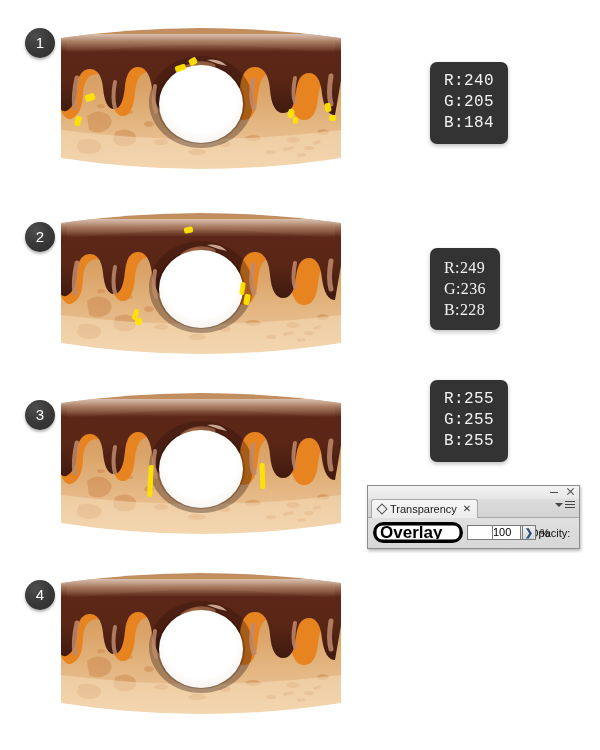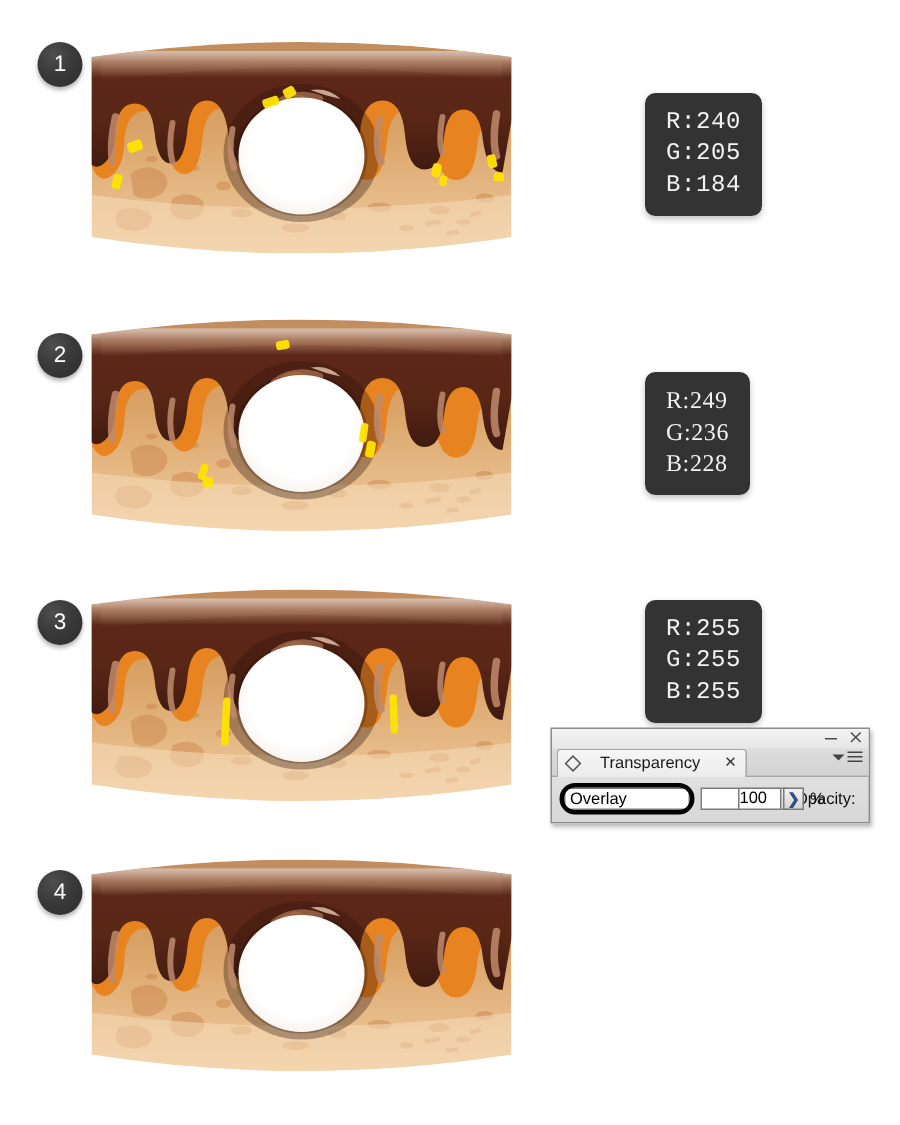--- a/index.html
+++ b/index.html
@@ -108,21 +108,21 @@
     left: 3px;
     top: 0px;
     height: 18px;
     padding: 0 6px 0 6px;
     background: linear-gradient(180deg, #f6f6f6 0%, #ececec 100%);
     border: 1px solid #a8a8a8;
     border-bottom: none;
     border-radius: 3px 3px 0 0;
     display: flex;
     align-items: center;
-    gap: 14px;
+    gap: 4px;
     font-size: 11px;
     line-height: 18px;
     white-space: nowrap;
   }
   .diamond-icon {
     width: 6px; height: 6px;
     border: 1px solid #555;
     transform: rotate(45deg);
     display: inline-block;
     flex: 0 0 auto;
@@ -167,28 +167,29 @@
     pointer-events: none;
   }
   .blend-select {
     position: absolute;
     left: 8px;
     top: 7px;
     width: 84px;
     height: 15px;
     background: #ffffff;
     border: 1px solid #7a7a7a;
-    font-size: 11px;
+    font-size: 17px;
     line-height: 14px;
     padding-left: 3px;
     box-sizing: border-box;
     z-index: 2;
     color: #000;
     white-space: nowrap;
     overflow: hidden;
+    font-weight: bold;
   }
   .blend-extra {
     position: absolute;
     left: 99px;
     top: 7px;
     width: 43px;
     height: 15px;
     background: #ffffff;
     border: 1px solid #7a7a7a;
     box-sizing: border-box;
@@ -610,21 +611,21 @@
     <div class="rgb-box" style="top: 62px; left: 430px;">
       <div>R:240</div>
       <div>G:205</div>
       <div>B:184</div>
     </div>
     <div class="rgb-box" style="top: 248px; left: 430px; font-family: Liberation Serif, serif;">
       <div>R:249</div>
       <div>G:236</div>
       <div>B:228</div>
     </div>
-    <div class="rgb-box" style="top: 400px; left: 430px;">
+    <div class="rgb-box" style="top: 380px; left: 430px;">
       <div>R:255</div>
       <div>G:255</div>
       <div>B:255</div>
     </div>
   </div>
 
 <div class="panel">
   <div class="panel-topbar">
     <div class="win-btns">
       <div class="win-btn min" title="Minimize"></div>

